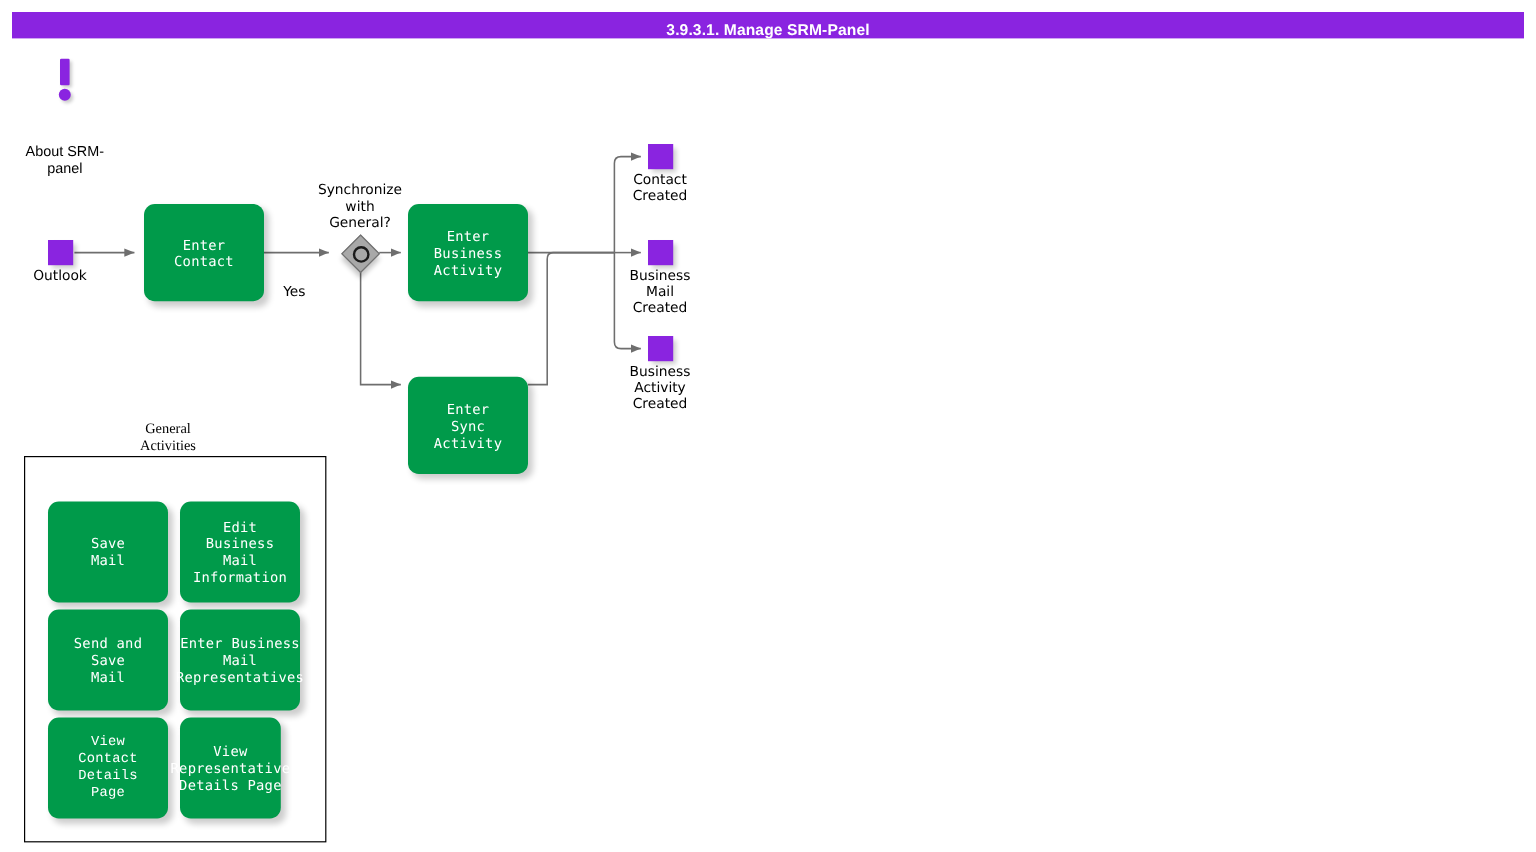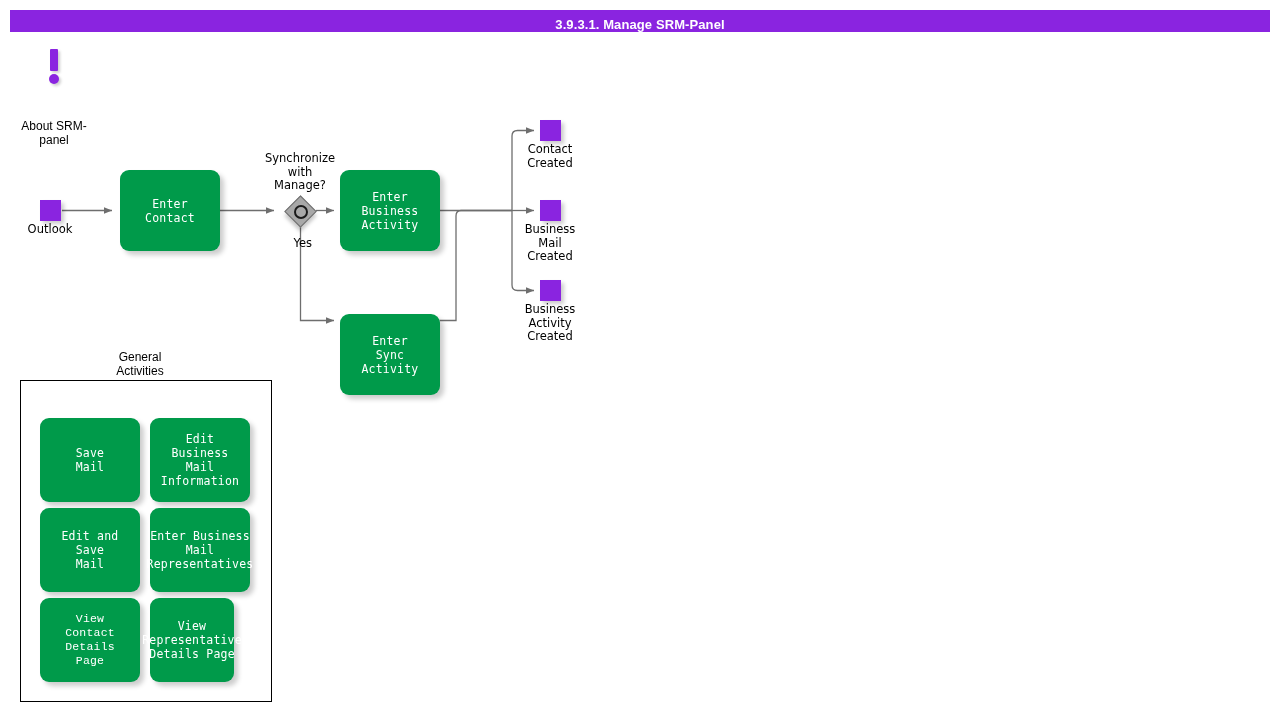--- a/index.html
+++ b/index.html
@@ -201,26 +201,26 @@
 
   <div class="event-sq" style="left:40px; top:200px;"></div>
   <div class="lbl" style="left:5px; top:223px; width:90px;">Outlook</div>
 
   <div class="task" style="left:120px; top:170px; width:100px; height:81px;align-items:center;">
     <span>Enter Contact</span>
   </div>
 
   <div class="lbl" style="left:255px; top:152px; width:90px;">Synchronize
 with
-Manage?</div>
+General?</div>
   <div class="gateway" style="left:285px; top:196px;">
     <div class="gw-diamond"></div>
     <div class="gw-ring"></div>
   </div>
-  <div class="lbl" style="left:252px; top:237px; width:60px; text-align:right;">Yes</div>
+  <div class="lbl" style="left:236px; top:237px; width:60px; text-align:left;">Yes</div>
 
   <div class="task" style="left:340px; top:170px; width:100px; height:81px;">
     <span>Enter Business
 Activity</span>
   </div>
 
   <div class="task" style="left:340px; top:280px; width:100px; height:81px;margin-top:34px;">
     <span>Enter Sync
 Activity</span>
   </div>
@@ -232,36 +232,36 @@
   <div class="event-sq" style="left:540px; top:200px;"></div>
   <div class="lbl" style="left:505px; top:223px; width:90px;">Business
 Mail
 Created</div>
 
   <div class="event-sq" style="left:540px; top:280px;"></div>
   <div class="lbl" style="left:505px; top:303px; width:90px;">Business
 Activity
 Created</div>
 
-  <div class="lbl lbl-sans" style="left:95px; top:350px; width:90px;">General
+  <div class="lbl lbl-sans" style="left:95px; top:350px; width:90px;font-family:Liberation Serif, serif;">General
 Activities</div>
 
   <div class="group-box" style="left:20px; top:380px; width:250px; height:320px;"></div>
 
   <div class="task" style="left:40px; top:418px; width:100px; height:84px;">
     <span>Save Mail</span>
   </div>
 
   <div class="task" style="left:150px; top:418px; width:100px; height:84px;">
     <span>Edit Business
 Mail Information</span>
   </div>
 
   <div class="task" style="left:40px; top:508px; width:100px; height:84px;">
-    <span>Edit and Save
+    <span>Send and Save
 Mail</span>
   </div>
 
   <div class="task" style="left:150px; top:508px; width:100px; height:84px;">
     <span>Enter Business
 Mail
 Representatives</span>
   </div>
 
   <div class="task" style="left:40px; top:598px; width:100px; height:84px;font-family:Liberation Mono, monospace;">

